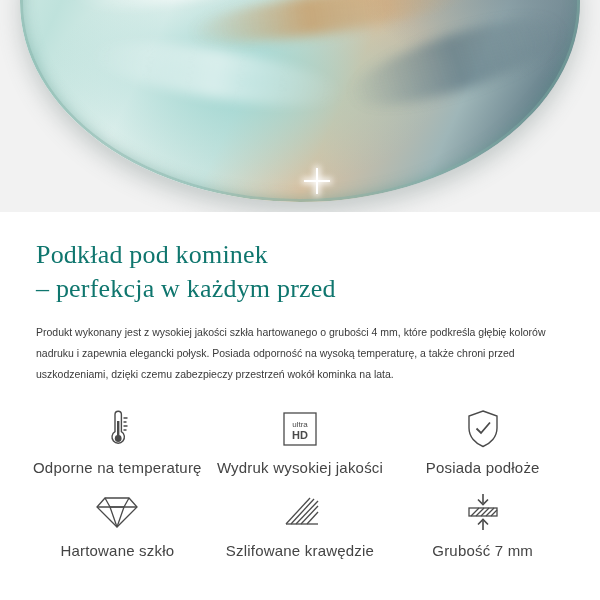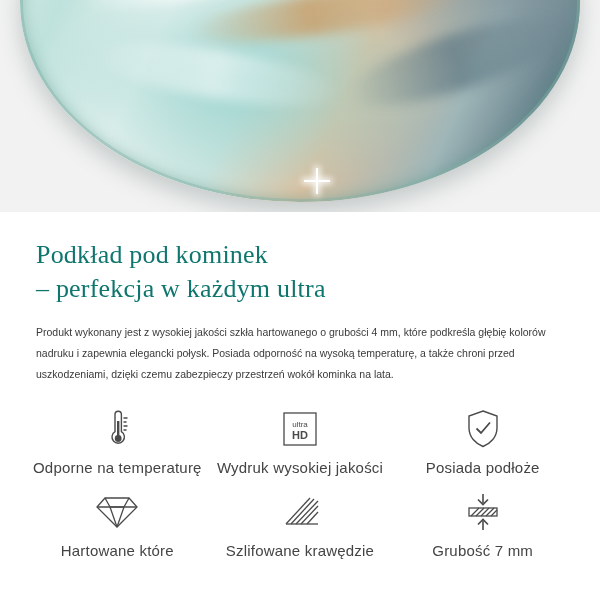--- a/index.html
+++ b/index.html
@@ -154,21 +154,21 @@
       <div class="vein v5"></div>
 
       <div class="board-edge"></div>
     </div>
     <div class="sparkle"></div>
   </div>
 
   <div class="content">
     <h1 class="headline">
       <span>Podkład pod kominek</span>
-      <span class="line2">– perfekcja w każdym ultra</span>
+      <span class="line2">– perfekcja w każdym przed</span>
     </h1>
     <p class="paragraph">Produkt wykonany jest z wysokiej jakości szkła hartowanego o grubości 4 mm, które podkreśla głębię kolorów nadruku i zapewnia elegancki połysk. Posiada odporność na wysoką temperaturę, a także chroni przed uszkodzeniami, dzięki czemu zabezpieczy przestrzeń wokół kominka na lata.</p>
   </div>
 
   <div class="features">
 
     <div class="feature">
       <div class="feature-icon">
         <svg width="30" height="40" viewBox="0 0 30 40" fill="none" stroke="#4a4a4a" stroke-width="1.4">
           <path d="M13 5.5a3.2 3.2 0 0 1 6.4 0v17.2a6.2 6.2 0 1 1-6.4 0z"></path>
@@ -204,21 +204,21 @@
     <div class="feature">
       <div class="feature-icon">
         <svg width="42" height="36" viewBox="0 0 42 36" fill="none" stroke="#4a4a4a" stroke-width="1.3">
           <path d="M9 4 H33 L41 13 L21 33 L1 13 Z"></path>
           <path d="M1 13 H41"></path>
           <path d="M9 4 L14 13 L21 33"></path>
           <path d="M33 4 L28 13 L21 33"></path>
           <path d="M14 13 H28"></path>
         </svg>
       </div>
-      <div class="feature-label">Hartowane które</div>
+      <div class="feature-label">Hartowane szkło</div>
     </div>
 
     <div class="feature">
       <div class="feature-icon">
         <svg width="40" height="34" viewBox="0 0 40 34" fill="none" stroke="#4a4a4a" stroke-width="1.3">
           <path d="M6 29 L30 3"></path>
           <path d="M11 29 L34 4"></path>
           <path d="M16 29 L38 6"></path>
           <path d="M21 29 L38 11"></path>
           <path d="M27 29 L38 17"></path>

